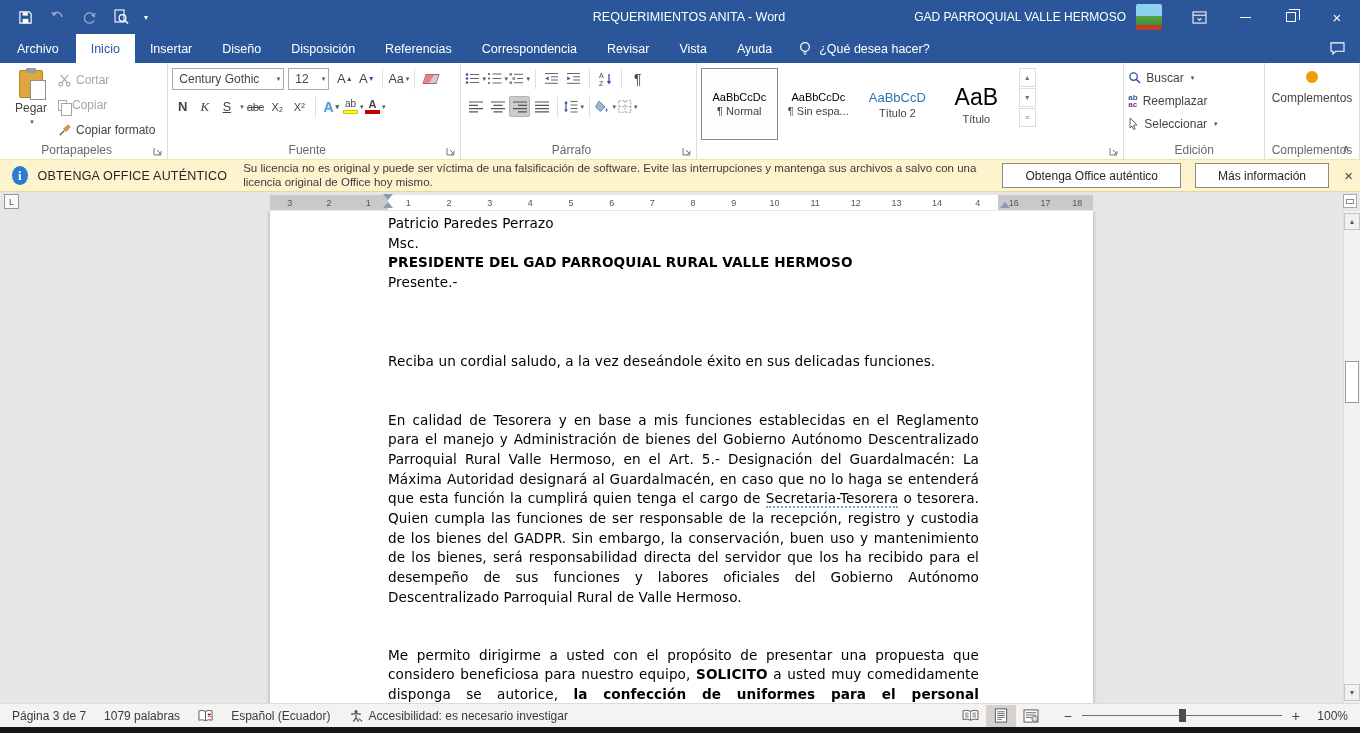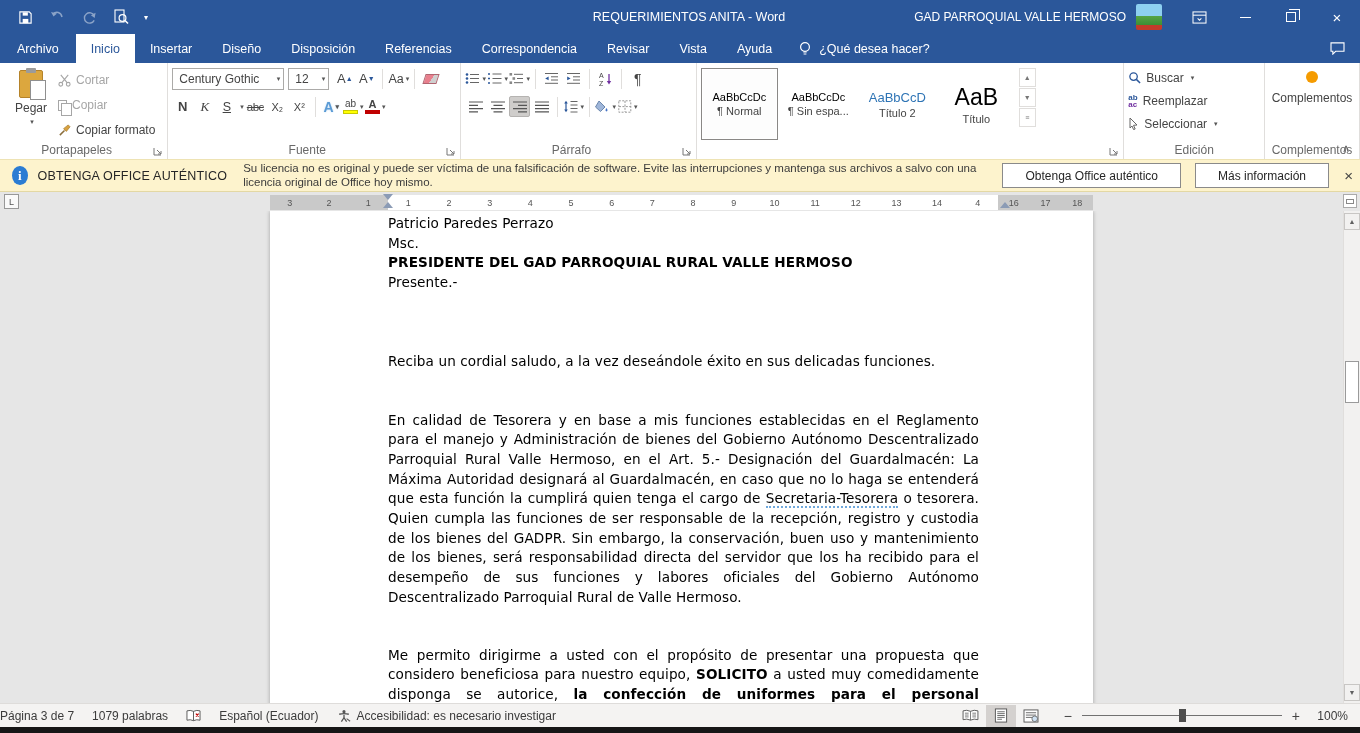--- a/index.html
+++ b/index.html
@@ -152,21 +152,21 @@
   
   .vscroll { position:absolute; right:0; top:0; bottom:0; width:17px; background:#f2f1f0; border-left:1px solid #e0dedc; }
   .vbtn { position:absolute; left:0; right:0; height:17px; display:flex; align-items:center; justify-content:center;
           font-size:7px; color:#606060; background:#f2f1f0; border:1px solid #c8c6c4; }
   .vbtn.up { top:2px; } .vbtn.down { bottom:2px; }
   .vthumb { position:absolute; left:1px; width:14px; top:150px; height:42px; background:#fff; border:1px solid #9a9a9a; }
 
   
   .statusbar { position:absolute; left:0; right:0; bottom:6px; height:24px; background:#f4f3f2; border-top:1px solid #dedcda;
                display:flex; align-items:center; font-size:12px; color:#3b3b3b; }
-  .sleft { display:flex; align-items:center; gap:18px; padding-left:0; }
+  .sleft { display:flex; align-items:center; gap:18px; padding-left:12px; }
   .sitem { display:flex; align-items:center; gap:6px; white-space:nowrap; }
   .sright { margin-left:auto; display:flex; align-items:center; padding-right:12px; }
   .viewbtn { width:30px; height:22px; display:flex; align-items:center; justify-content:center; }
   .viewbtn.active { background:#d4d1cf; }
   .zoomctl { display:flex; align-items:center; gap:10px; margin-left:18px; }
   .ztrack { width:200px; height:1px; background:#717171; position:relative; }
   .zthumb { position:absolute; left:97px; top:-6px; width:7px; height:13px; background:#4e4e4e; }
   .zsign { font-size:14px; color:#444; }
   .zlabel { width:38px; text-align:right; font-size:12px; }
   .blackstrip { position:absolute; left:0; right:0; bottom:0; height:6px; background:#161616; }

